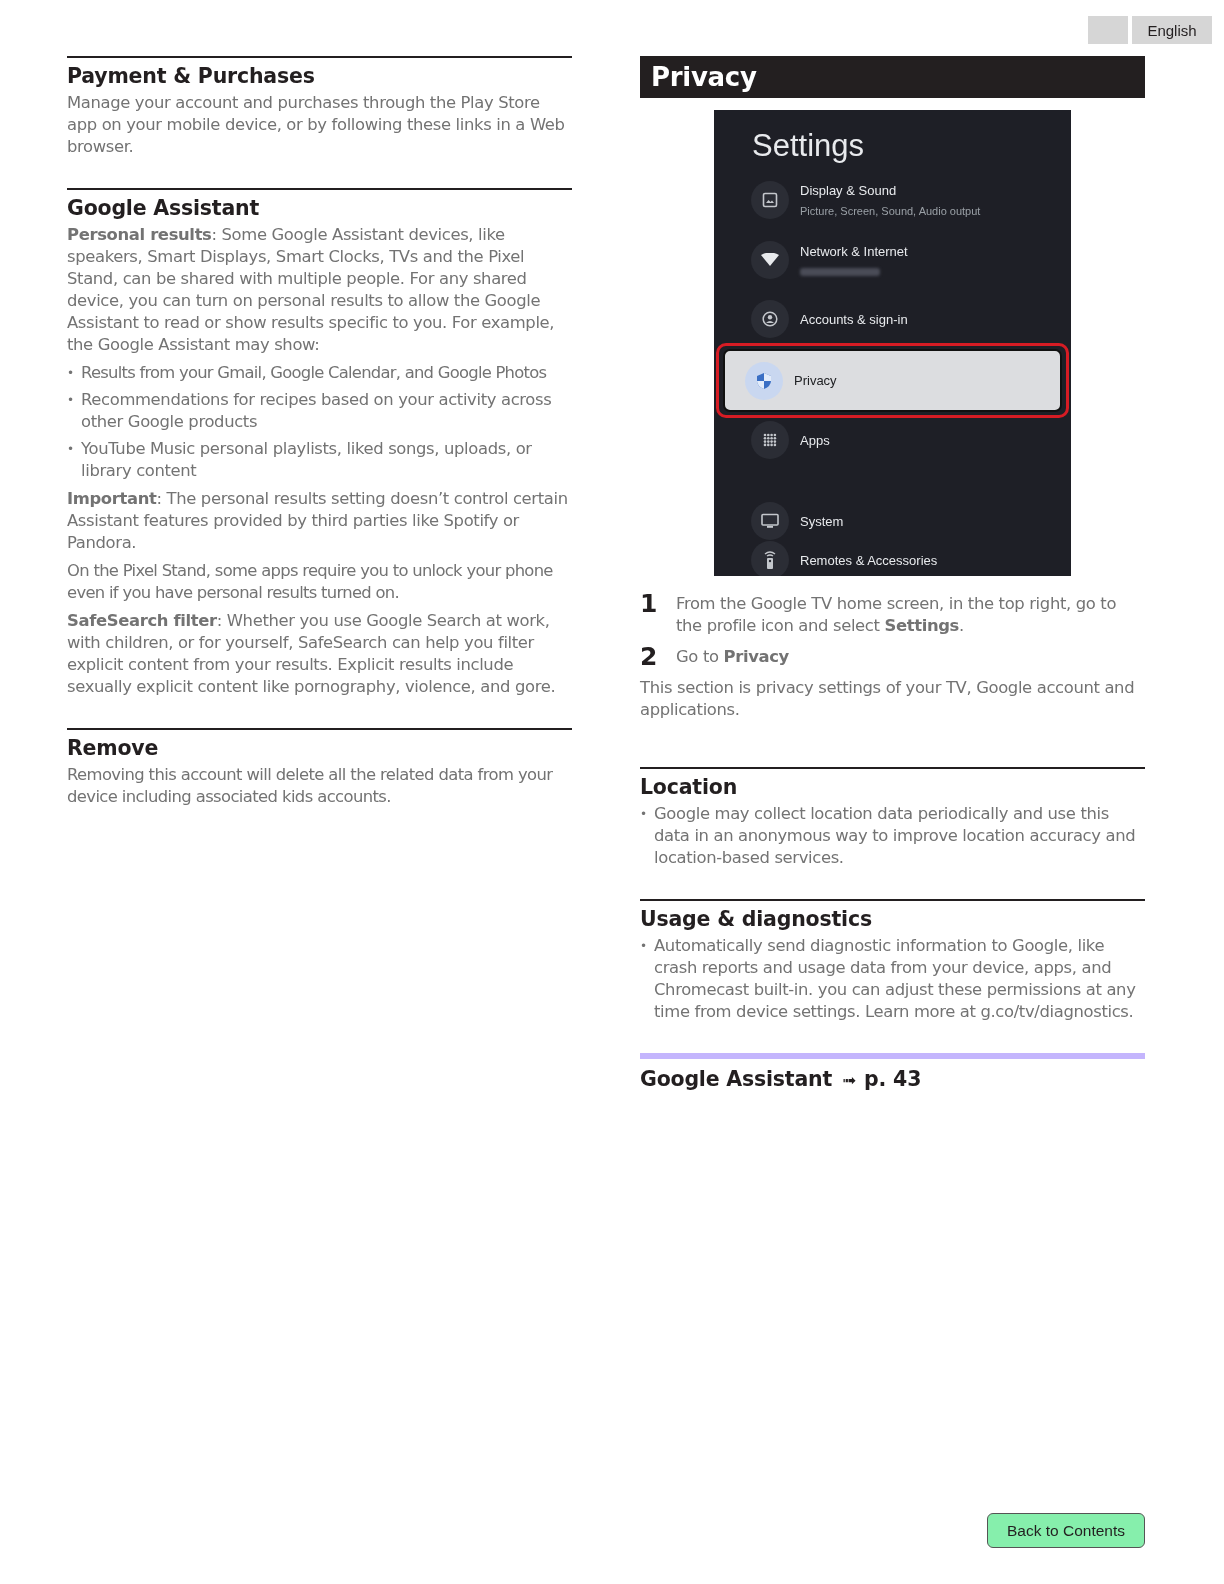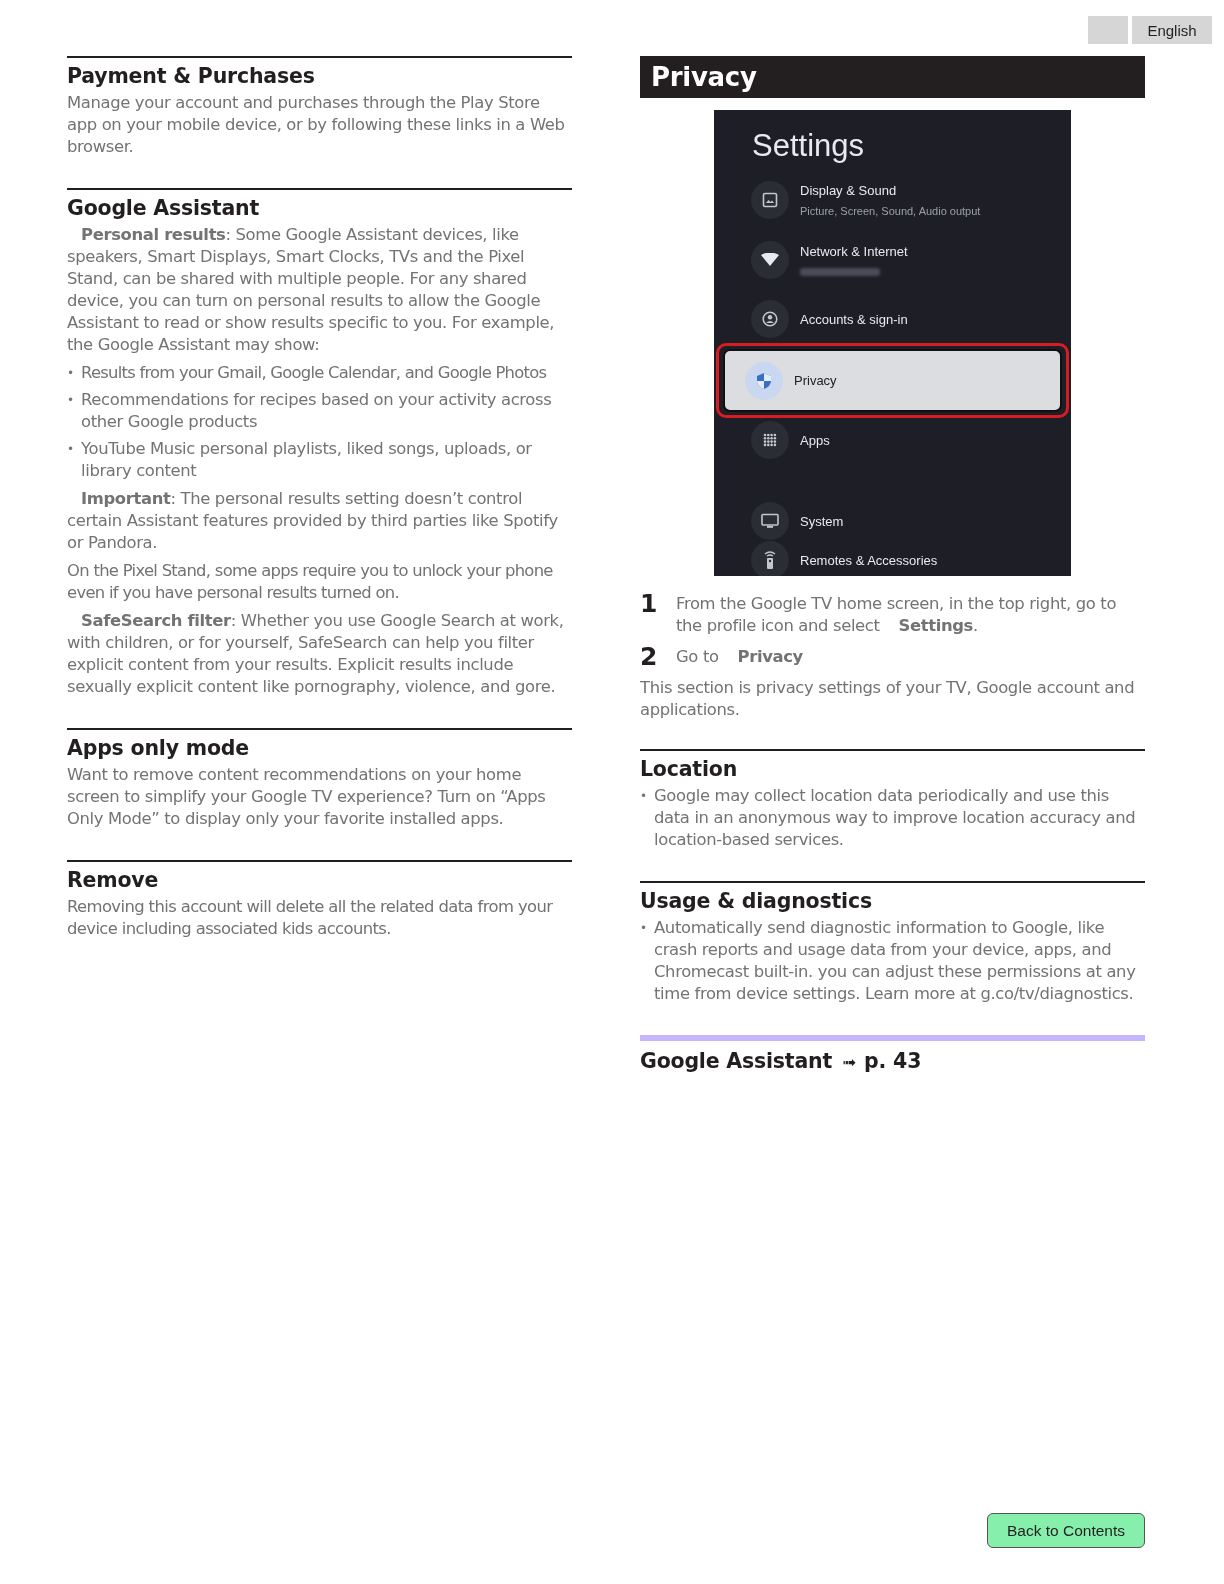--- a/index.html
+++ b/index.html
@@ -28,21 +28,21 @@
   .section h2 {
     font-family: "DejaVu Sans", sans-serif;
     font-size: 20.5px; font-weight: bold; letter-spacing: -0.2px;
     line-height: 28px; margin-bottom: 2px; color: #231f20;
   }
   .text {
     font-family: "DejaVu Sans", sans-serif;
     font-size: 16.4px; line-height: 22px; letter-spacing: -0.35px;
     color: #737373;
   }
-  .text b { font-weight: bold; margin-left: 14px; }
+  .text b { font-weight: bold; }
   .para { margin-bottom: 6px; }
 
   ul.bullets { list-style: none; margin-bottom: 6px; }
   ul.bullets li {
     position: relative; padding-left: 14px; margin-bottom: 5px;
   }
   ul.bullets li::before {
     content: "•"; position: absolute; left: 0; top: 0; font-size: 12px;
   }
 
@@ -120,24 +120,20 @@
     <ul class="bullets text">
       <li style="letter-spacing:-0.75px;">Results from your Gmail, Google Calendar, and Google Photos</li>
       <li>Recommendations for recipes based on your activity across other Google products</li>
       <li>YouTube Music personal playlists, liked songs, uploads, or library content</li>
     </ul>
     <p class="text para"><b>Important</b><span>: The personal results setting doesn’t control certain Assistant features provided by third parties like Spotify or Pandora.</span></p>
     <p class="text para" style="letter-spacing:-0.7px;">On the Pixel Stand, some apps require you to unlock your phone even if you have personal results turned on.</p>
     <p class="text"><b>SafeSearch filter</b><span>: Whether you use Google Search at work, with children, or for yourself, SafeSearch can help you filter explicit content from your results. Explicit results include sexually explicit content like pornography, violence, and gore.</span></p>
   </div>
 
-  <div class="section">
-    <h2>Apps only mode</h2>
-    <p class="text">Want to remove content recommendations on your home screen to simplify your Google TV experience? Turn on “Apps Only Mode” to display only your favorite installed apps.</p>
-  </div>
 
   <div class="section">
     <h2>Remove</h2>
     <p class="text" style="letter-spacing:-0.6px;">Removing this account will delete all the related data from your device including associated kids accounts.</p>
   </div>
 </div>
 
 <div class="col col-right">
   <div class="privacy-bar">Privacy</div>
 
@@ -242,21 +238,21 @@
   <div class="steps">
     <div class="step">
       <div class="step-num">1</div>
       <div class="step-text text"><span>From the Google TV home screen, in the top right, go to the profile icon and select </span><b>Settings</b><span>.</span></div>
     </div>
     <div class="step">
       <div class="step-num">2</div>
       <div class="step-text text"><span>Go to </span><b>Privacy</b></div>
     </div>
   </div>
-  <p class="text" style="margin-bottom:28px;">This section is privacy settings of your TV, Google account and applications.</p>
+  <p class="text" style="margin-bottom:46px;">This section is privacy settings of your TV, Google account and applications.</p>
 
   <div class="section">
     <h2>Location</h2>
     <ul class="bullets text">
       <li>Google may collect location data periodically and use this data in an anonymous way to improve location accuracy and location-based services.</li>
     </ul>
   </div>
 
   <div class="section">
     <h2>Usage &amp; diagnostics</h2>

